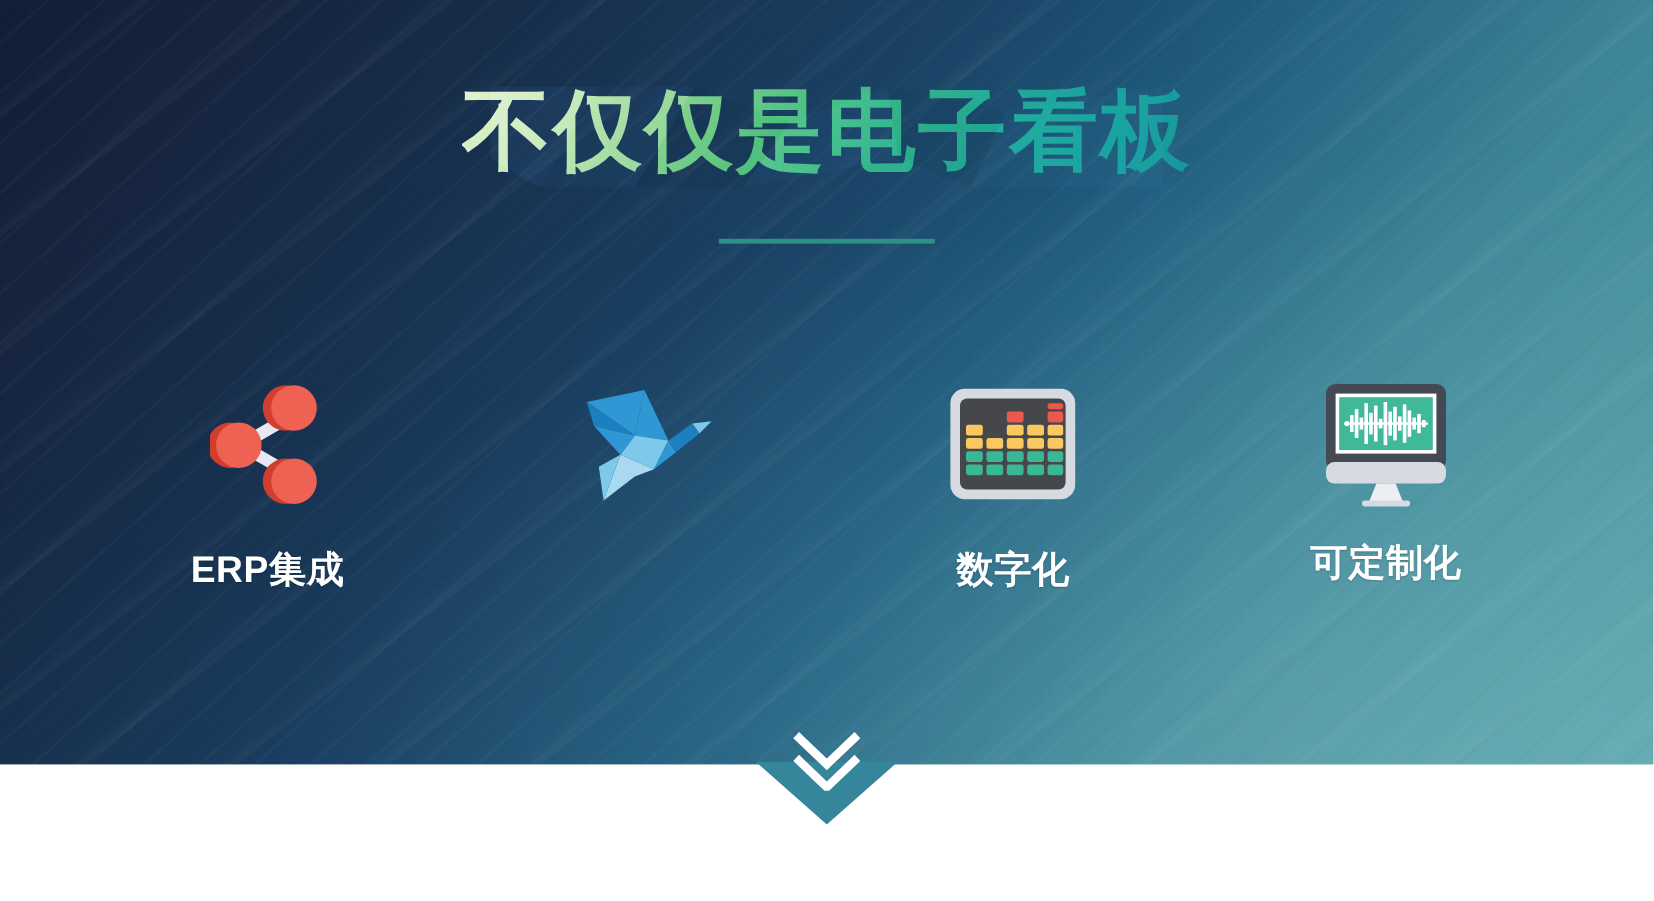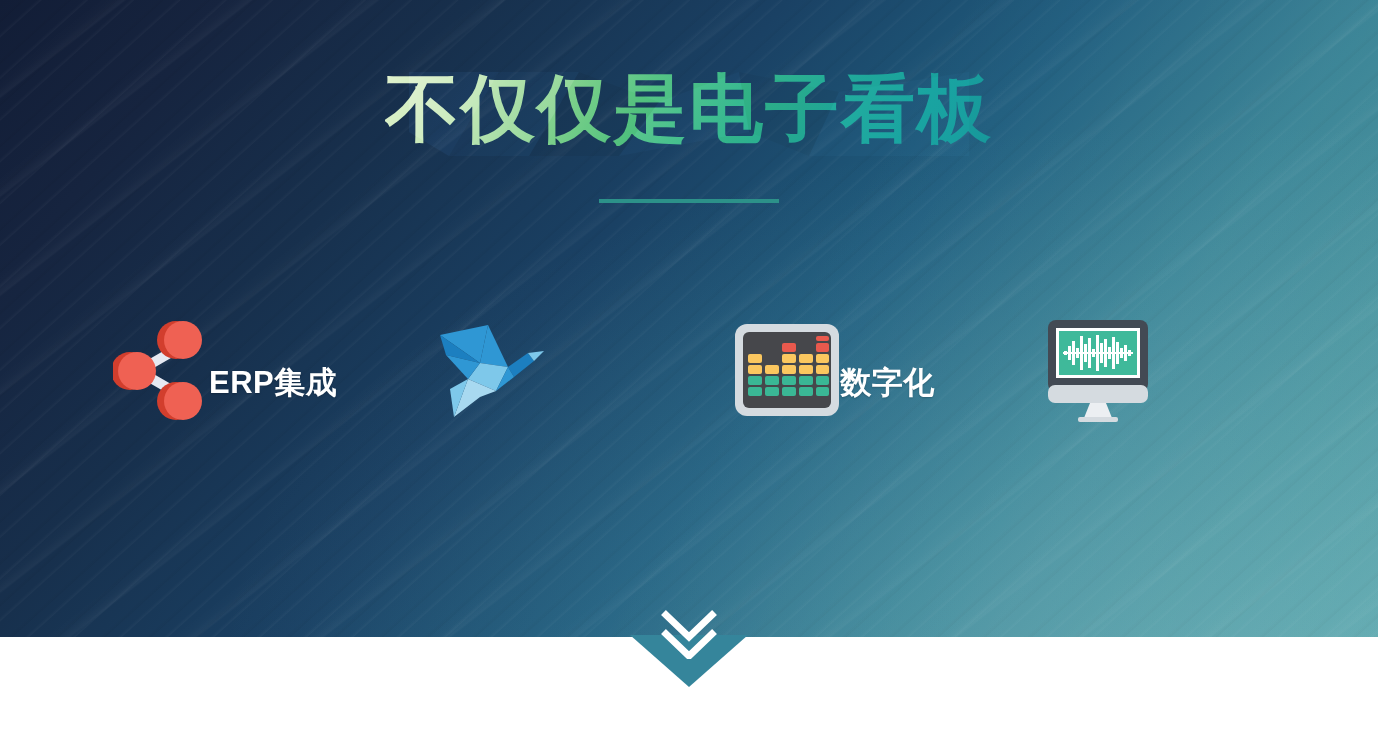--- a/index.html
+++ b/index.html
@@ -112,21 +112,21 @@
   }
 
   
   .features {
     position:absolute; left:113px; top:312px;
     width:1152px; height:215px;
     display:flex; align-items:flex-start; justify-content:space-between;
   }
   .feature {
     width:220px;
-    display:flex; align-items:center;
+    display:flex; flex-direction:column; align-items:center;
   }
   .feature .icon-box {
     height:118px;
     display:flex; align-items:center; justify-content:center;
   }
   .feature .label {
     margin-top:26px;
     color:#ffffff;
     font-size:31px;
     font-weight:bold;
@@ -290,20 +290,21 @@
               <rect x="75" y="30" width="3" height="10"></rect>
               <rect x="79" y="27" width="3" height="16"></rect>
               <rect x="83" y="32" width="3" height="6"></rect>
               <rect x="18" y="34" width="70" height="2"></rect>
             </g>
             <rect x="3" y="67" width="100" height="18" rx="7" fill="#d5dbe0"></rect>
             <polygon points="45,85 61,85 67,100 39,100" fill="#eceff2"></polygon>
             <rect x="33" y="99" width="40" height="5" rx="2" fill="#d5dbe0"></rect>
           </svg>
         </div>
+        <div class="label">可定制化</div>
       </div>
 
     </div>
   </div>
 
   <div class="notch">
     <div class="tri"></div>
     <svg class="chevrons" viewBox="0 0 62 52">
       <polyline points="8,8 31,30 54,8" fill="none" stroke="#ffffff" stroke-width="7" stroke-linecap="square"></polyline>
       <polyline points="8,27 31,49 54,27" fill="none" stroke="#ffffff" stroke-width="7" stroke-linecap="square"></polyline>

